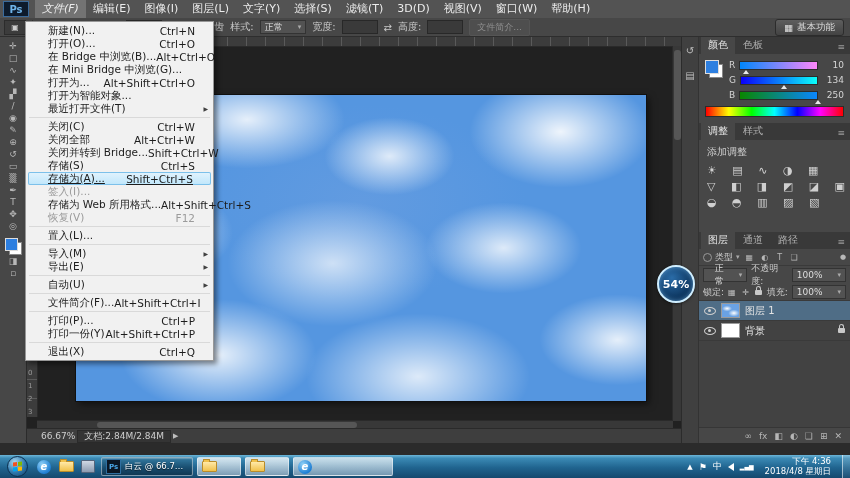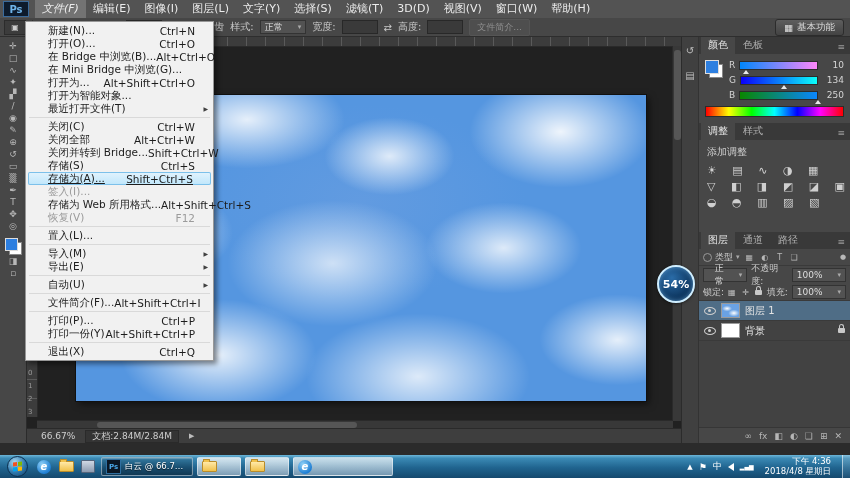--- a/index.html
+++ b/index.html
@@ -44,21 +44,21 @@
       radial-gradient(ellipse 150px 90px at 45% 55%, rgba(255,255,255,.7), rgba(255,255,255,0) 70%),
       radial-gradient(ellipse 120px 70px at 75% 50%, rgba(255,255,255,.8), rgba(255,255,255,0) 65%),
       radial-gradient(ellipse 140px 80px at 25% 85%, rgba(255,255,255,.85), rgba(255,255,255,0) 70%),
       radial-gradient(ellipse 160px 90px at 60% 92%, rgba(255,255,255,.8), rgba(255,255,255,0) 70%),
       radial-gradient(ellipse 120px 70px at 95% 80%, rgba(255,255,255,.85), rgba(255,255,255,0) 65%),
       radial-gradient(ellipse 220px 130px at 50% 35%, rgba(110,160,225,.5), rgba(110,160,225,0) 75%);}
   .vscroll{position:absolute;right:0;top:9px;width:9px;bottom:22px;background:#383838;border-left:1px solid #2a2a2a;}
   .vscroll .thumb{position:absolute;left:1px;right:1px;top:4px;height:90px;background:#565656;border-radius:3px;}
   .hscroll{position:absolute;left:10px;right:9px;bottom:14px;height:8px;background:#383838;border-top:1px solid #2a2a2a;}
   .hscroll .thumb{position:absolute;top:1px;bottom:1px;left:60px;width:260px;background:#565656;border-radius:3px;}
-  .docstatus{position:absolute;left:0;right:0;bottom:0;height:14px;background:#3e3e3e;border-top:1px solid #2a2a2a;display:flex;align-items:center;font-size:9px;color:#cfcfcf;padding-left:14px;gap:10px;}
+  .docstatus{position:absolute;left:0;right:0;bottom:0;height:14px;background:#3e3e3e;border-top:1px solid #2a2a2a;display:flex;align-items:center;font-size:9px;color:#cfcfcf;padding-left:14px;gap:2px;}
   .docstatus .ds-doc{background:#343434;border:1px solid #2a2a2a;padding:0 6px;height:11px;display:flex;align-items:center;}
   .docstatus .ds-arrow{font-size:7px;color:#bdbdbd;}
   
   .paneldock{position:absolute;right:0;top:37px;width:168px;bottom:35px;background:#474747;border-left:1px solid #2b2b2b;z-index:3;display:flex;}
   .dockstrip{width:16px;background:#404040;border-right:1px solid #333;display:flex;flex-direction:column;align-items:center;padding-top:8px;gap:14px;font-size:10px;color:#bdbdbd;}
   .panels{flex:1;display:flex;flex-direction:column;min-width:0;}
   .ptabs{height:17px;background:#393939;display:flex;align-items:flex-end;font-size:10px;color:#b2b2b2;padding-left:2px;gap:1px;}
   .ptab{padding:2px 7px 2px;white-space:nowrap;}
   .ptab.active{background:#474747;color:#e6e6e6;}
   .pmenu{margin-left:auto;padding:0 5px 2px 0;color:#9a9a9a;font-size:9px;}

